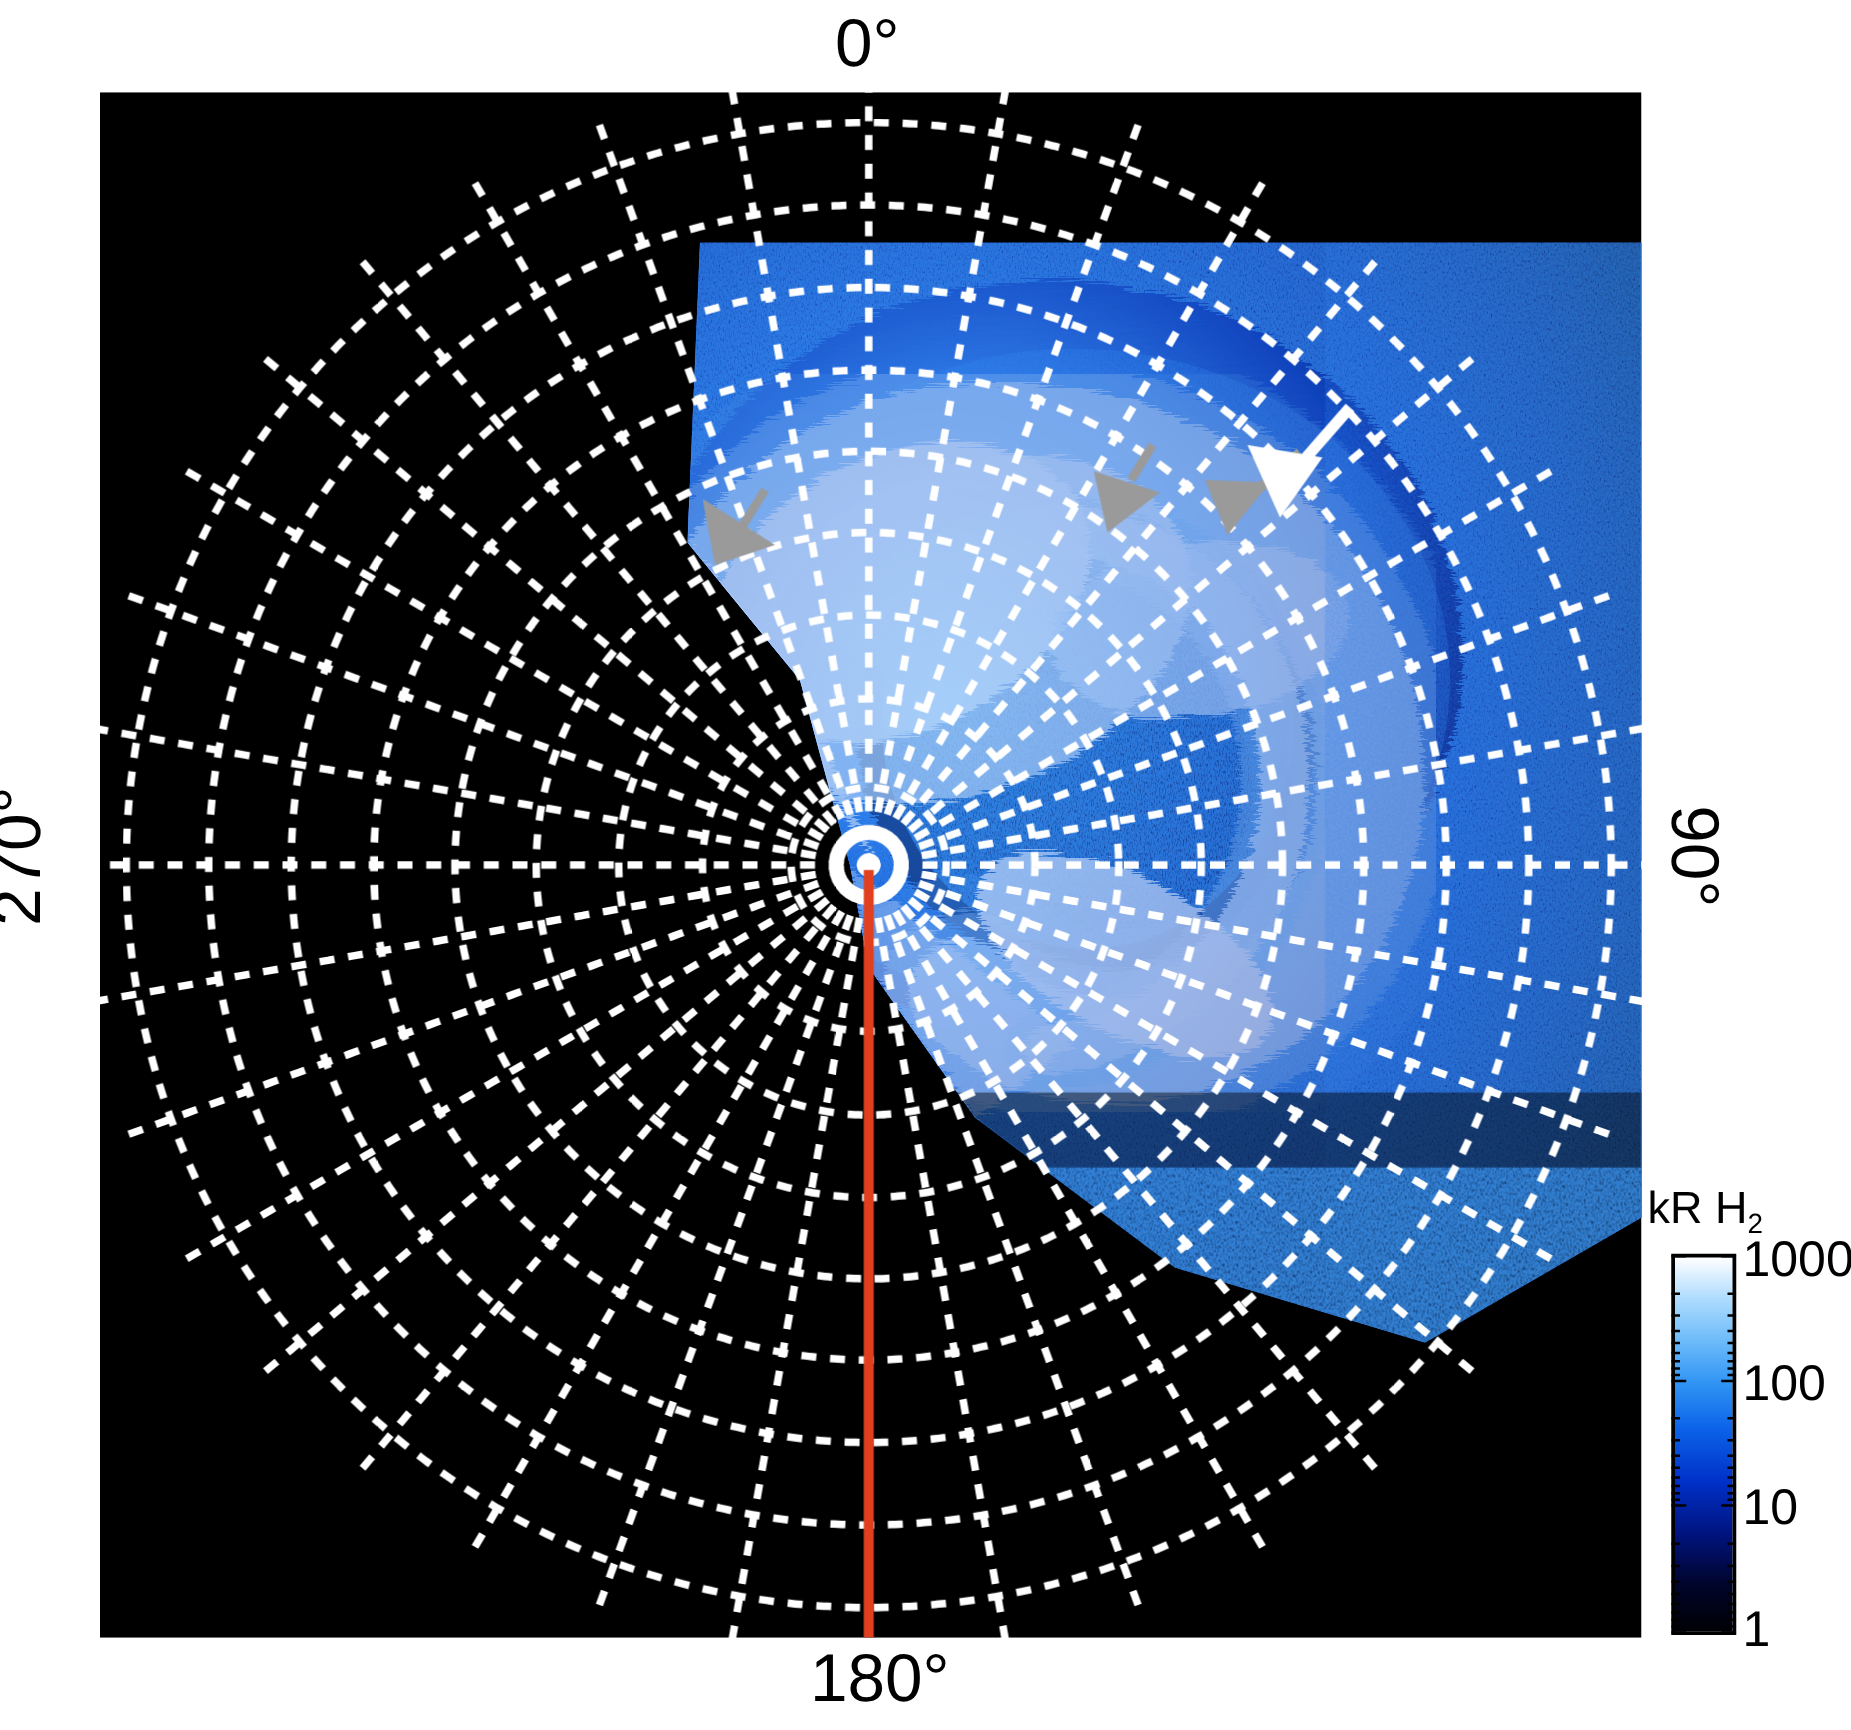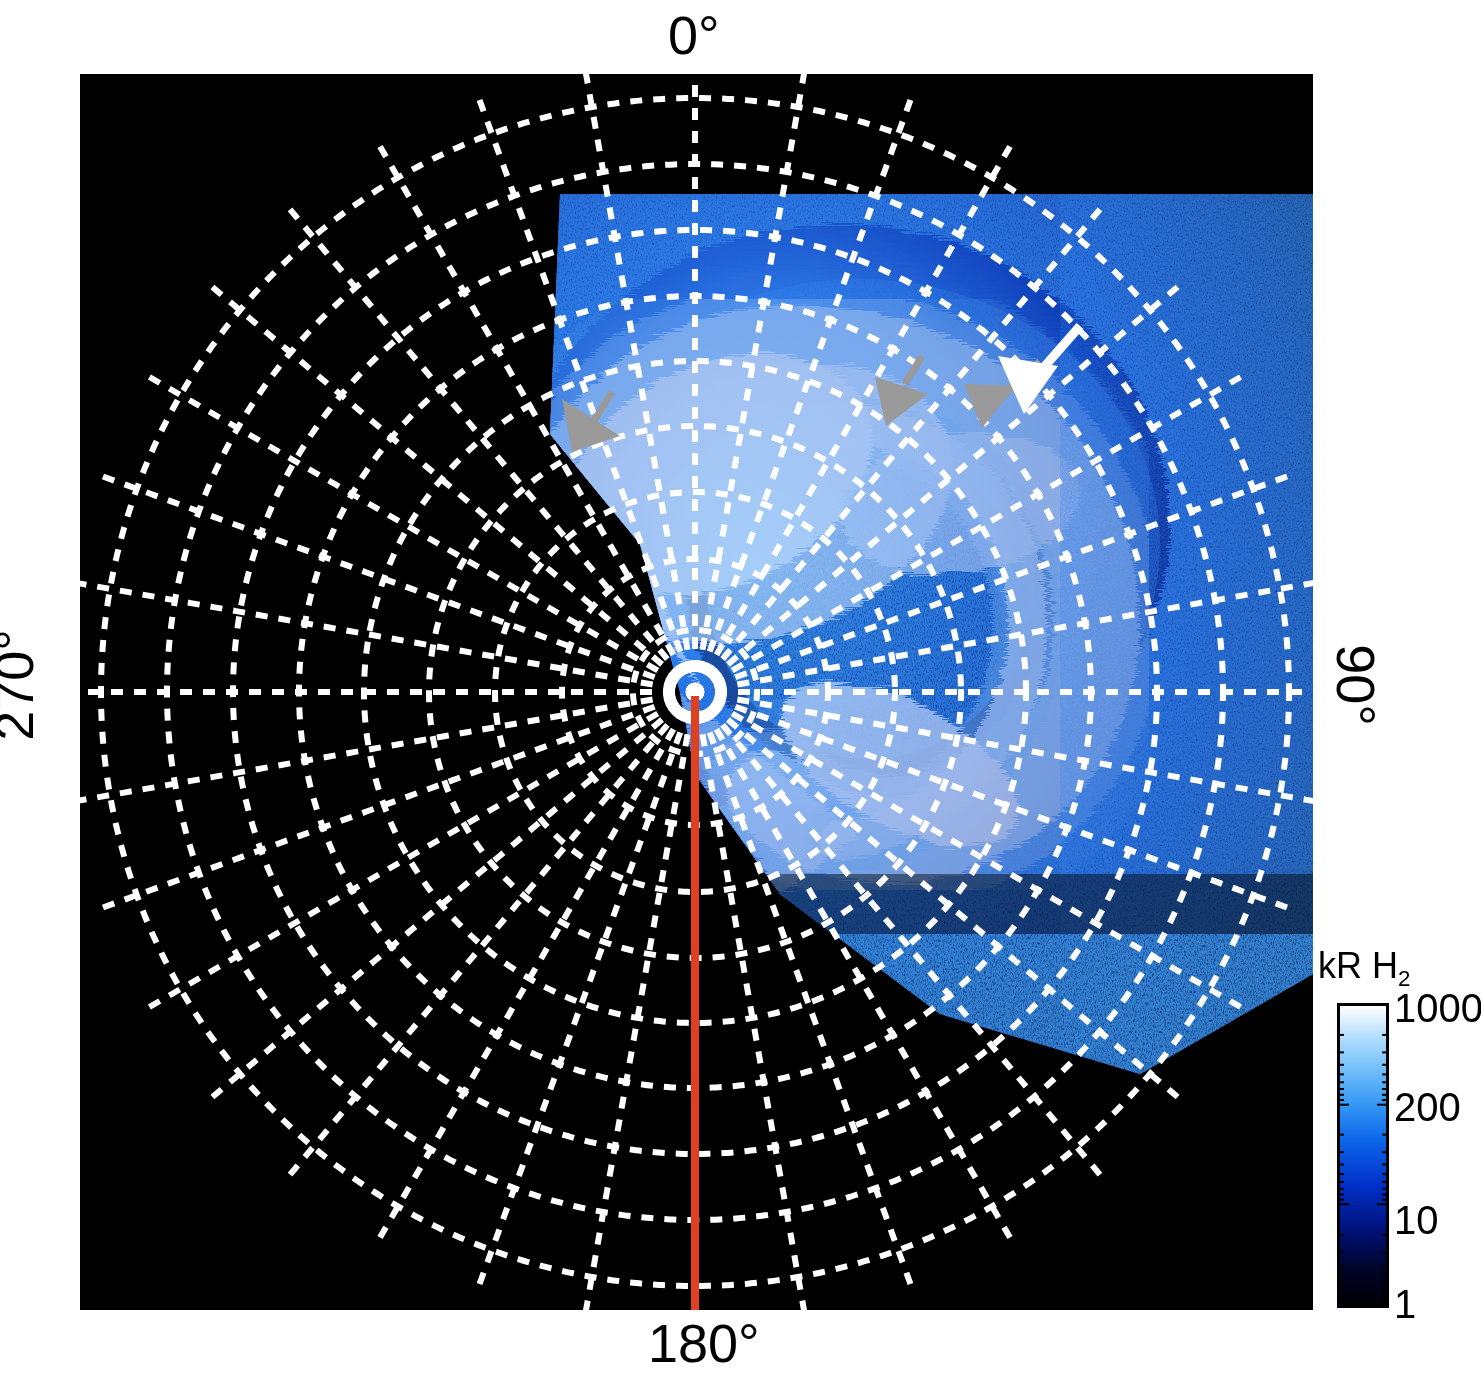--- a/index.html
+++ b/index.html
@@ -359,18 +359,18 @@
         <line x1="0" y1="286.9" x2="7" y2="286.9"></line>
           <line x1="52" y1="286.9" x2="45" y2="286.9"></line>
         <line x1="0" y1="292.8" x2="7" y2="292.8"></line>
           <line x1="52" y1="292.8" x2="45" y2="292.8"></line>
         <line x1="0" y1="298.0" x2="7" y2="298.0"></line>
           <line x1="52" y1="298.0" x2="45" y2="298.0"></line>
       </g>
     </svg>
 
     <div class="cb-ticklbl" style="top:60px;">1000</div>
-    <div class="cb-ticklbl" style="top:159px;">200</div>
-    <div class="cb-ticklbl" style="top:258px;margin-top:14px;">10</div>
+    <div class="cb-ticklbl" style="top:159px;">100</div>
+    <div class="cb-ticklbl" style="top:258px;">10</div>
     <div class="cb-ticklbl" style="top:356px;">1</div>
   </div>
 
 </div>
 
 </body></html>

